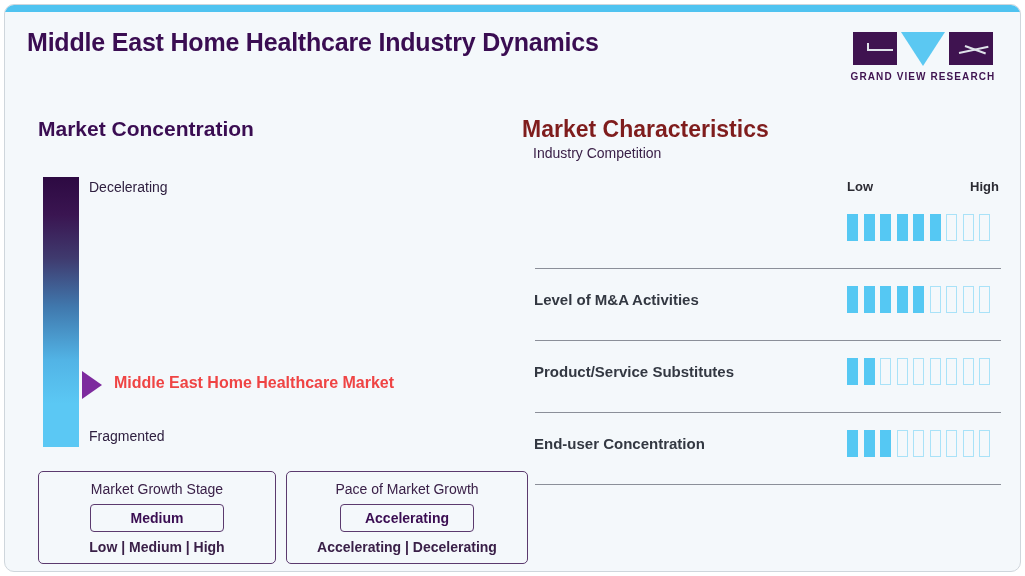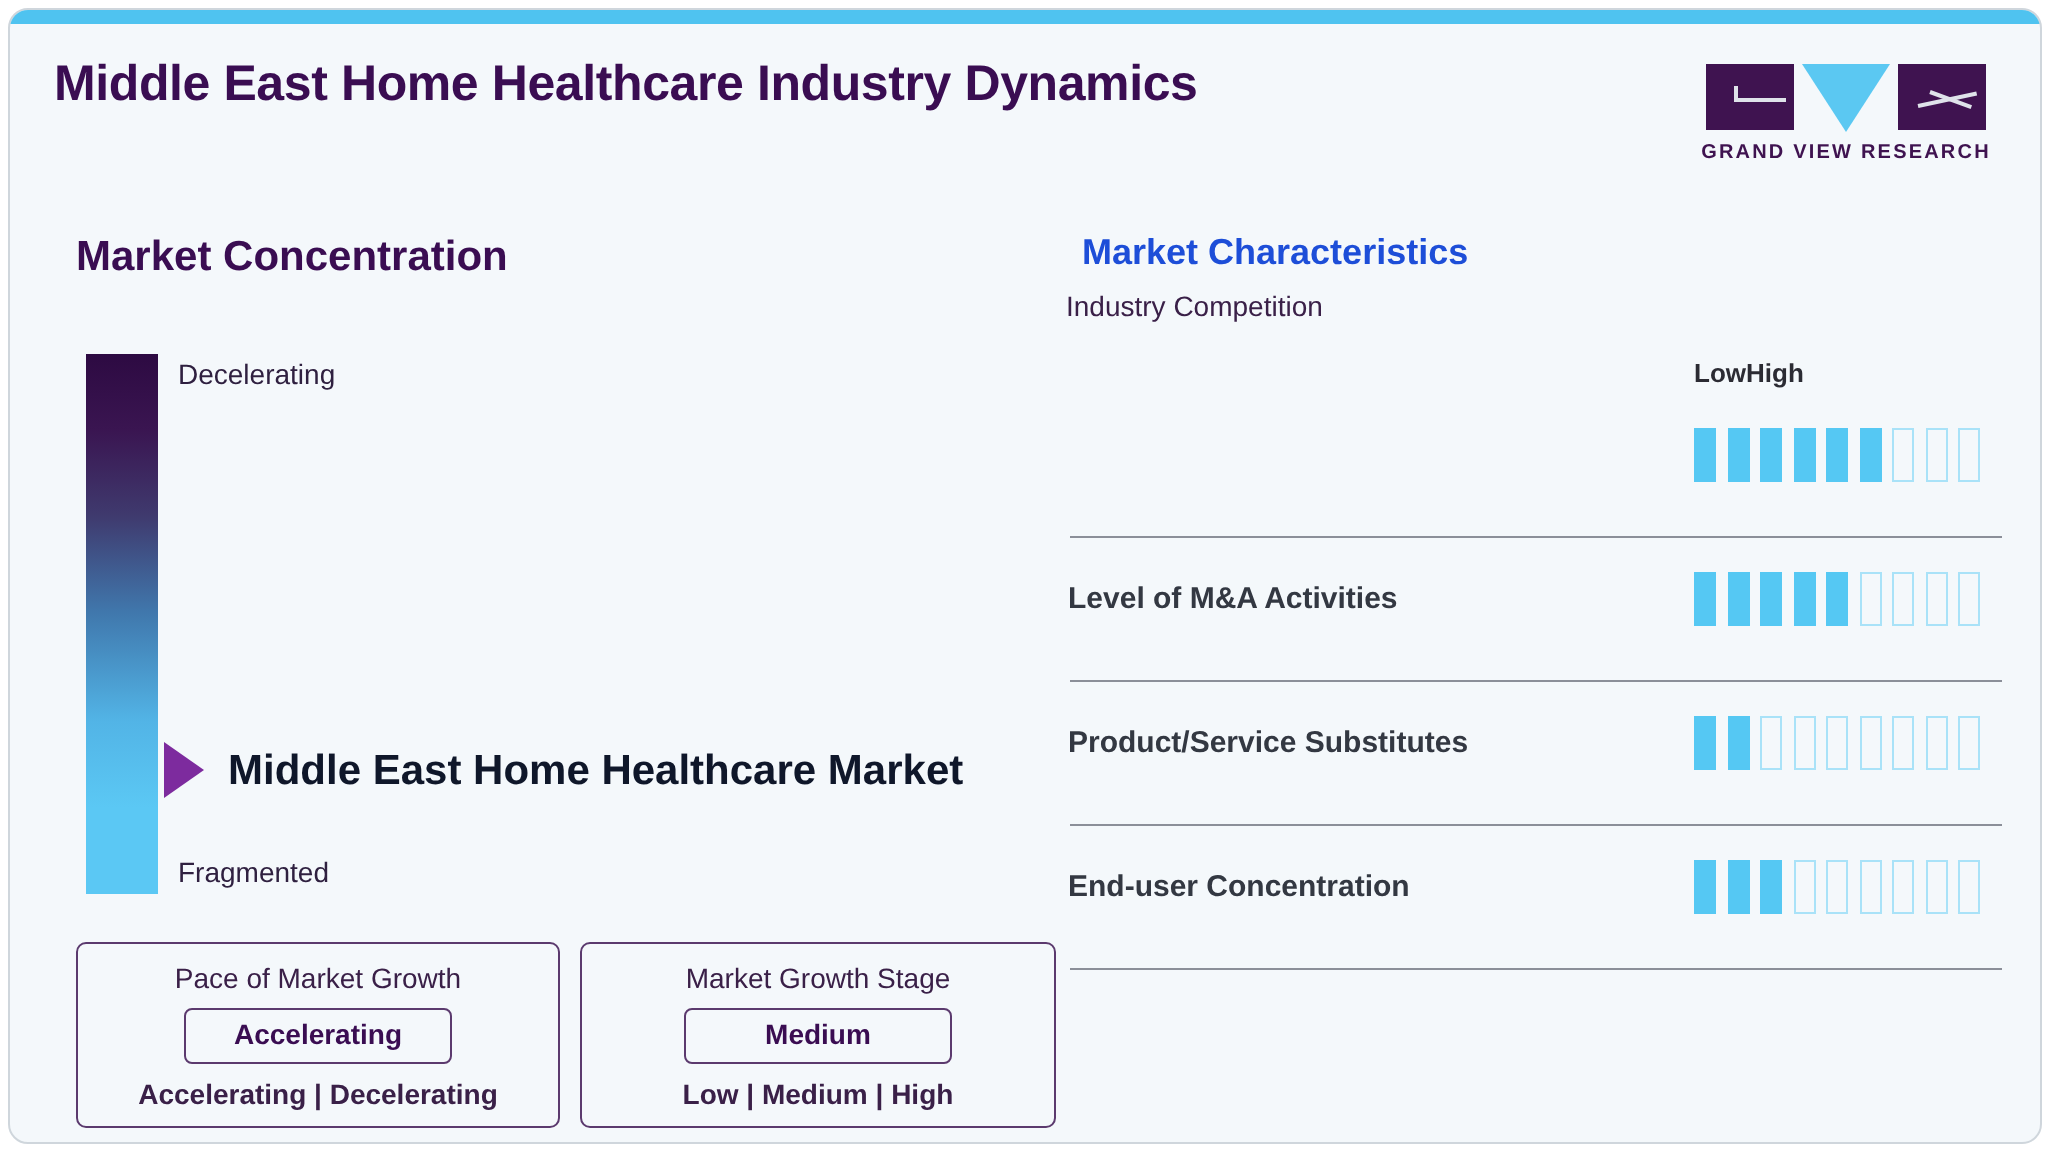--- a/index.html
+++ b/index.html
@@ -161,23 +161,23 @@
     left: 0; top: 0;
     width: 0; height: 0;
     border-top: 14px solid transparent;
     border-bottom: 14px solid transparent;
     border-left: 20px solid #7d2b9e;
   }
   .marker-label {
     position: absolute;
     left: 32px;
     top: 3px;
-    font-size: 21px;
-    font-weight: bold;
-    color: #0f172a;
+    font-size: 16px;
+    font-weight: bold;
+    color: #ef4444;
     white-space: nowrap;
   }
 
   
   .stat-boxes {
     position: absolute;
     left: 33px;
     top: 386px;
     display: flex;
     gap: 10px;
@@ -219,40 +219,40 @@
 
   
   .right-panel {
     position: absolute;
     left: 512px; top: 80px;
     width: 505px;
     height: 488px;
   }
   .rp-title {
     position: absolute;
-    left: 24px;
+    left: 5px;
     top: 31px;
-    font-size: 18px;
-    font-weight: bold;
-    color: #1d4ed8;
+    font-size: 23px;
+    font-weight: bold;
+    color: #7f1d1d;
   }
   .rp-subtitle {
     position: absolute;
     left: 16px;
     top: 60px;
     font-size: 14px;
     color: #3a2048;
   }
   .scale-head {
     position: absolute;
     left: 330px;
     top: 94px;
     width: 152px;
     display: flex;
-    justify-content: flex-start;
+    justify-content: space-between;
     font-size: 13px;
     font-weight: bold;
     color: #2b2b33;
   }
   .rows {
     position: absolute;
     left: 0;
     top: 112px;
     right: 0;
   }
@@ -323,35 +323,35 @@
     <div class="gradient-bar"></div>
     <div class="lbl-concentrated">Decelerating</div>
     <div class="lbl-fragmented">Fragmented</div>
 
     <div class="marker">
       <div class="marker-tri"></div>
       <div class="marker-label">Middle East Home Healthcare Market</div>
     </div>
 
     <div class="stat-boxes">
+      <div class="stat-box box-1">
+        <div class="stat-title">Market Growth Stage</div>
+        <div class="stat-value-wrap">
+          <span class="stat-value">Medium</span>
+        </div>
+        <div class="stat-scale">Low | Medium | High</div>
+      </div>
+
       <div class="stat-box box-2">
         <div class="stat-title">Pace of Market Growth</div>
         <div class="stat-value-wrap">
           <span class="stat-value">Accelerating</span>
         </div>
         <div class="stat-scale">Accelerating | Decelerating</div>
       </div>
-
-      <div class="stat-box box-1">
-        <div class="stat-title">Market Growth Stage</div>
-        <div class="stat-value-wrap">
-          <span class="stat-value">Medium</span>
-        </div>
-        <div class="stat-scale">Low | Medium | High</div>
-      </div>
     </div>
   </div>
 
   <div class="right-panel">
     <div class="rp-title">Market Characteristics</div>
     <div class="rp-subtitle">Industry Competition</div>
 
     <div class="scale-head">
       <span>Low</span>
       <span>High</span>

